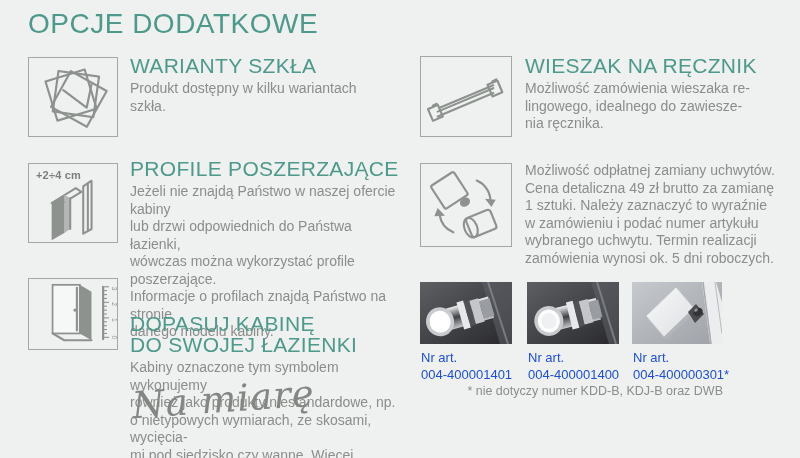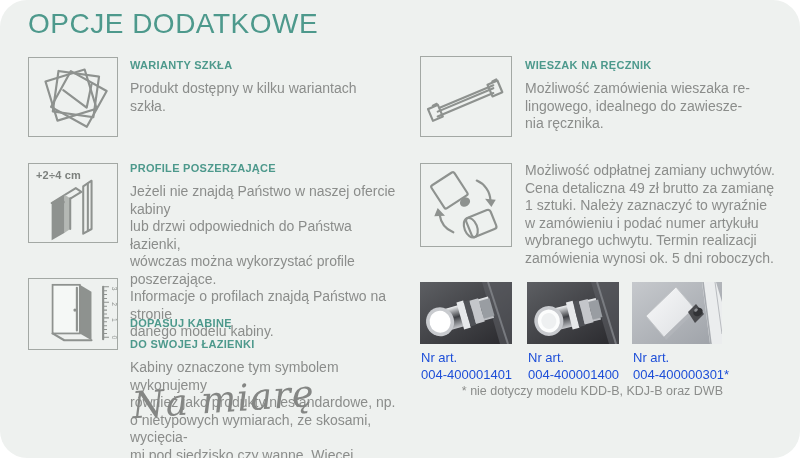--- a/index.html
+++ b/index.html
@@ -1,38 +1,37 @@
 <!DOCTYPE html>
 <html><head>
 <meta charset="utf-8">
 <style>
   html,body { margin:0; padding:0; }
   .page {
     position:relative; width:800px; height:458px;
     background:#eef1ef; overflow:hidden;
     font-family:"Liberation Sans", sans-serif;
-    border-radius:27px;
   }
   .abs { position:absolute; }
   .page-title {
     color:#4d998c; font-size:28px; letter-spacing:0.5px; font-weight:400;
     white-space:nowrap;
   }
   .icon-box {
     position:absolute; border:1px solid #a3a8a4; box-sizing:border-box;
     background:#eef1ef;
   }
   .icon-box svg { display:block; width:100%; height:100%; }
   .icon-label {
     position:absolute; left:7px; top:5px;
     font-size:11px; font-weight:bold; color:#7c807d; letter-spacing:0.2px;
   }
   .sec-title {
-    color:#4d998c; font-size:11px; line-height:21px; letter-spacing:0.3px;
-    white-space:pre-line; font-weight:700;
+    color:#4d998c; font-size:21px; line-height:21px; letter-spacing:0.3px;
+    white-space:pre-line; font-weight:400;
   }
   .sec-body {
     color:#8b8d8b; font-size:14px; line-height:17.5px;
     white-space:pre-line; margin-top:4px;
   }
   .photo { position:absolute; overflow:hidden; }
   .photo svg { display:block; }
   .art-label { position:absolute; color:#1d4ed8; font-size:13px; line-height:17px; }
   .footnote {
     position:absolute; color:#8b8d8b; font-size:12.5px; text-align:right;
@@ -263,15 +262,15 @@
   </div>
   <div class="art-label" style="left:528px; top:349px;">
     <div>Nr art.</div>
     <div>004-400001400</div>
   </div>
   <div class="art-label" style="left:633px; top:349px;">
     <div>Nr art.</div>
     <div>004-400000301*</div>
   </div>
 
-  <div class="footnote" style="left:423px; top:384px; width:300px;">* nie dotyczy modelu KDD-B, KDJ-B oraz DWB</div>
+  <div class="footnote" style="left:423px; top:384px; width:300px;">* nie dotyczy numer KDD-B, KDJ-B oraz DWB</div>
 
 </div>
 
 </body></html>

